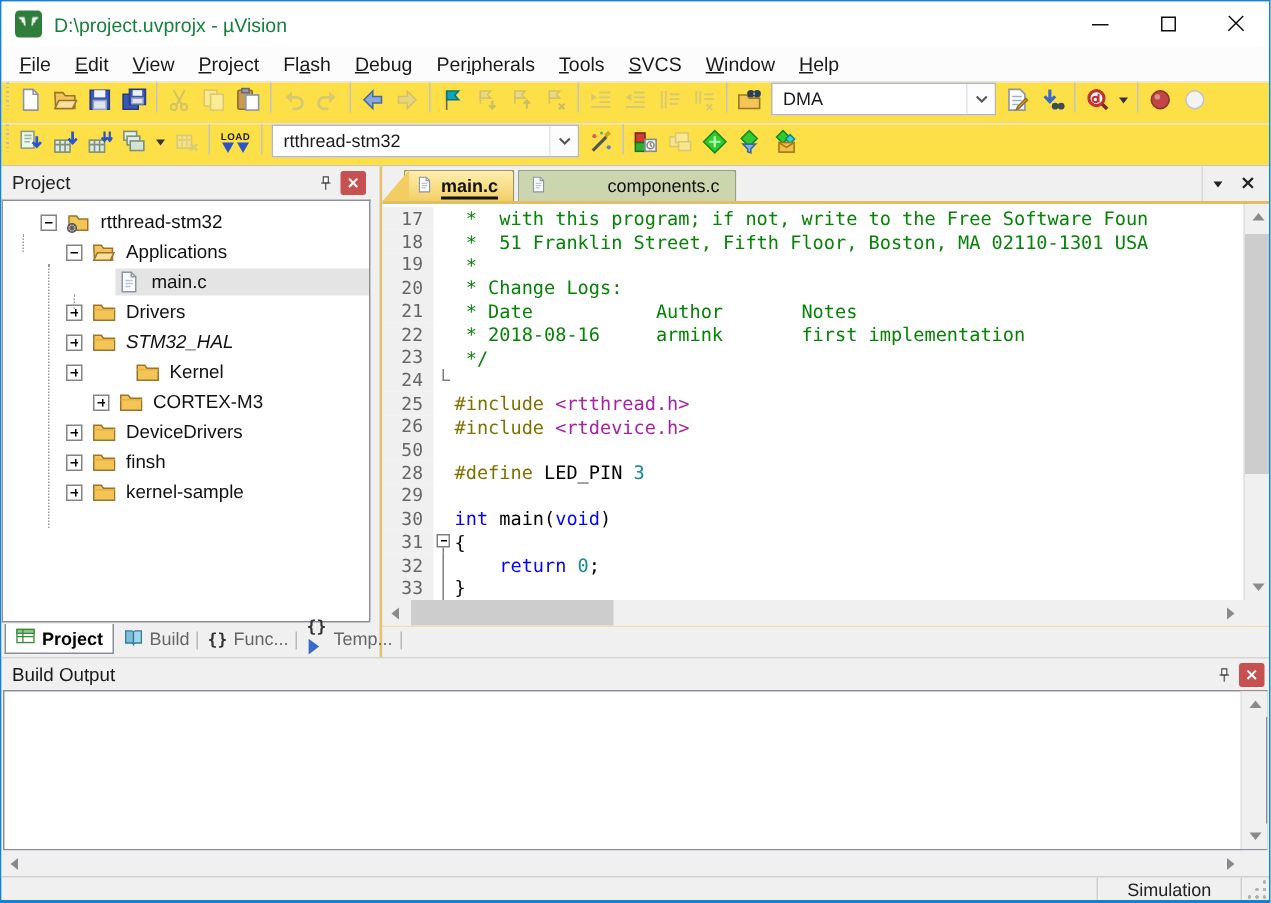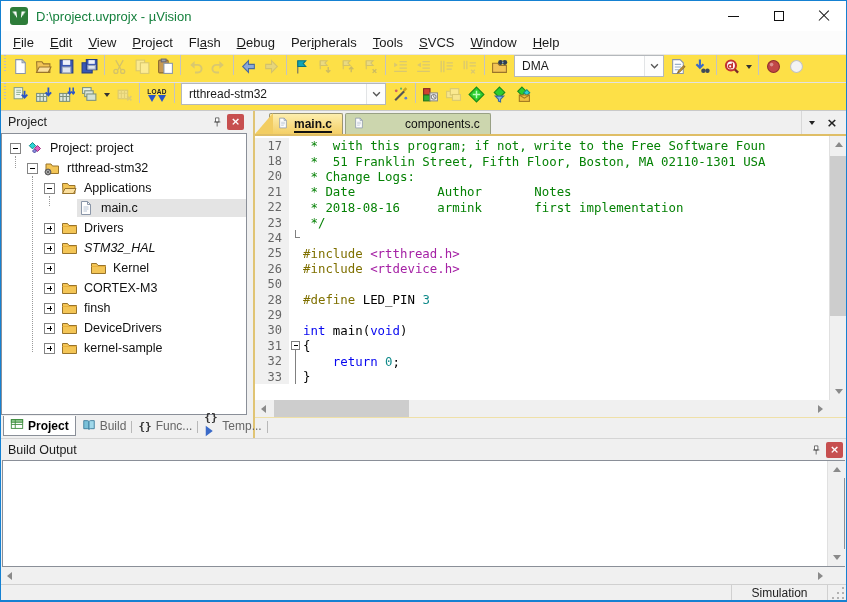--- a/index.html
+++ b/index.html
@@ -473,33 +473,20 @@
       <span class="ph-btn">
         <svg viewBox="0 0 16 16">
             <path d="M6 2.5h4.5v5.5H6z" fill="#fff" stroke="#444"></path>
             <path d="M4 8h8.5" stroke="#444" fill="none"></path>
             <path d="M8.2 8v6" stroke="#444" fill="none"></path>
           </svg>
       </span>
       <span class="ph-btn ph-close">×</span>
     </div>
     <div class="tree" id="tree">
-        <div class="tree-row" style="padding-left: 8px;">
-          <span class="exp"></span>
-          <span class="rowsel">
-            <span class="ticon">
-              <svg viewBox="0 0 16 16">
-                <path d="M5.5 2.5l3.2 3.2-3.2 3.2-3.2-3.2z" fill="#2ad4d4" stroke="#148a8a"></path>
-                <path d="M10.5 5.5l3 3-3 3-3-3z" fill="#e060c0" stroke="#a03080"></path>
-                <path d="M7.5 9l2 2-2 2-2-2z" fill="#8a8ae0" stroke="#5050a0"></path>
-              </svg>
-            </span>
-            <span class="tlabel">Project: project</span>
-          </span>
-        </div>
         <div class="tree-row" style="padding-left: 25px;">
           <span class="exp"></span>
           <span class="rowsel">
             <span class="ticon">
               <svg viewBox="0 0 16 16">
                 <path d="M2 4h5l1.5 2h6v7.5H2z" fill="#f3c556" stroke="#99742b"></path>
                 <circle cx="4" cy="12" r="2.9" fill="#dcdcdc" stroke="#555"></circle>
                 <path d="M4 8.8v6.4M.8 12h6.4M1.8 9.8l4.4 4.4M6.2 9.8l-4.4 4.4" stroke="#555" stroke-width=".7"></path>
               </svg>
             </span>
@@ -560,54 +547,54 @@
           <span class="rowsel">
             <span class="ticon">
               <svg viewBox="0 0 16 16">
                 <path d="M1.5 3.5h5l1.5 2h7.5v8h-14z" fill="#f3c556" stroke="#99742b"></path>
                 <path d="M1.5 6.5h14" stroke="#e9b23e" fill="none"></path>
               </svg>
             </span>
             <span class="tlabel">Kernel</span>
           </span>
         </div>
+        <div class="tree-row" style="padding-left: 60px;">
+          <span class="exp plus"></span>
+          <span class="rowsel">
+            <span class="ticon">
+              <svg viewBox="0 0 16 16">
+                <path d="M1.5 3.5h5l1.5 2h7.5v8h-14z" fill="#f3c556" stroke="#99742b"></path>
+                <path d="M1.5 6.5h14" stroke="#e9b23e" fill="none"></path>
+              </svg>
+            </span>
+            <span class="tlabel">CORTEX-M3</span>
+          </span>
+        </div>
         <div class="tree-row" style="padding-left: 42px;">
           <span class="exp plus"></span>
           <span class="rowsel">
             <span class="ticon">
               <svg viewBox="0 0 16 16">
                 <path d="M1.5 3.5h5l1.5 2h7.5v8h-14z" fill="#f3c556" stroke="#99742b"></path>
                 <path d="M1.5 6.5h14" stroke="#e9b23e" fill="none"></path>
               </svg>
             </span>
-            <span class="tlabel">CORTEX-M3</span>
+            <span class="tlabel">DeviceDrivers</span>
           </span>
         </div>
         <div class="tree-row" style="padding-left: 42px;">
           <span class="exp plus"></span>
           <span class="rowsel">
             <span class="ticon">
               <svg viewBox="0 0 16 16">
                 <path d="M1.5 3.5h5l1.5 2h7.5v8h-14z" fill="#f3c556" stroke="#99742b"></path>
                 <path d="M1.5 6.5h14" stroke="#e9b23e" fill="none"></path>
               </svg>
             </span>
             <span class="tlabel">finsh</span>
-          </span>
-        </div>
-        <div class="tree-row" style="padding-left: 42px;">
-          <span class="exp plus"></span>
-          <span class="rowsel">
-            <span class="ticon">
-              <svg viewBox="0 0 16 16">
-                <path d="M1.5 3.5h5l1.5 2h7.5v8h-14z" fill="#f3c556" stroke="#99742b"></path>
-                <path d="M1.5 6.5h14" stroke="#e9b23e" fill="none"></path>
-              </svg>
-            </span>
-            <span class="tlabel">DeviceDrivers</span>
           </span>
         </div>
         <div class="tree-row" style="padding-left: 42px;">
           <span class="exp plus"></span>
           <span class="rowsel">
             <span class="ticon">
               <svg viewBox="0 0 16 16">
                 <path d="M1.5 3.5h5l1.5 2h7.5v8h-14z" fill="#f3c556" stroke="#99742b"></path>
                 <path d="M1.5 6.5h14" stroke="#e9b23e" fill="none"></path>
               </svg>
@@ -687,20 +674,25 @@
             <span class="ln">17</span>
             <span class="fold"></span>
             <span class="ct"><span class="seg-comment"> *  with this program; if not, write to the Free Software Foun</span></span>
           </div>
           <div class="cl">
             <span class="ln">18</span>
             <span class="fold"></span>
             <span class="ct"><span class="seg-comment"> *  51 Franklin Street, Fifth Floor, Boston, MA 02110-1301 USA</span></span>
           </div>
           <div class="cl">
+            <span class="ln">19</span>
+            <span class="fold"></span>
+            <span class="ct"><span class="seg-comment"> *</span></span>
+          </div>
+          <div class="cl">
             <span class="ln">20</span>
             <span class="fold"></span>
             <span class="ct"><span class="seg-comment"> * Change Logs:</span></span>
           </div>
           <div class="cl">
             <span class="ln">21</span>
             <span class="fold"></span>
             <span class="ct"><span class="seg-comment"> * Date           Author       Notes</span></span>
           </div>
           <div class="cl">

